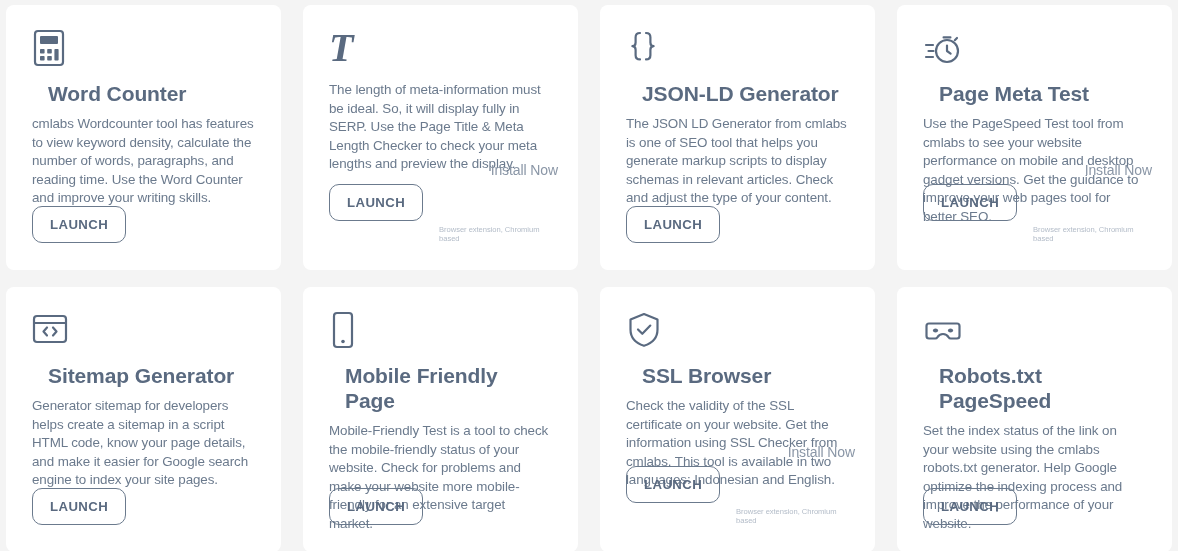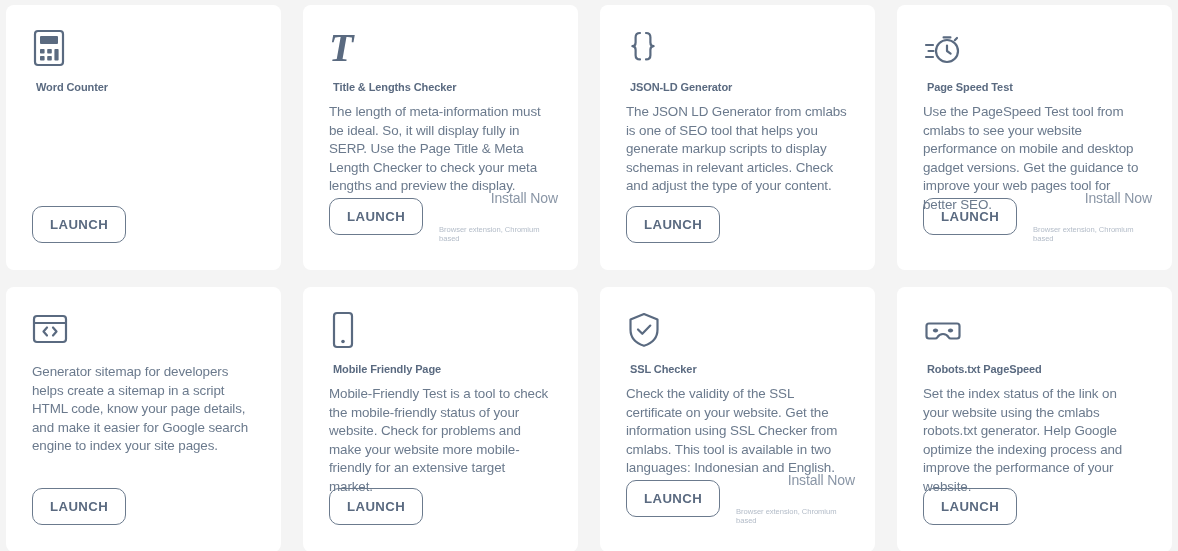--- a/index.html
+++ b/index.html
@@ -31,25 +31,25 @@
     overflow: hidden;
   }
   .card-icon {
     height: 42px;
     display: flex;
     align-items: flex-start;
     margin-bottom: 10px;
   }
   .card-icon svg { display: block; }
   .card-title {
-    font-size: 11px;
+    font-size: 21px;
     font-weight: bold;
     color: #5a6a80;
     letter-spacing: -0.1px;
-    margin: 0 0 9px 4px;
+    margin: 0 0 9px 16px;
     line-height: 1.2;
   }
   .card-desc {
     font-size: 13.4px;
     line-height: 18.5px;
     color: #6b7a8d;
     margin: 0;
     letter-spacing: -0.1px;
   }
   .card-actions {
@@ -86,20 +86,21 @@
     font-size: 14px;
     color: #8a96a6;
     line-height: 1.25;
     letter-spacing: -0.1px;
   }
   .install-sub {
     font-size: 7.6px;
     color: #b3bcc8;
     letter-spacing: -0.05px;
     line-height: 1.2;
+    margin-top: 28px;
   }
   .icon-stroke {
     fill: none;
     stroke: #5a6a80;
     stroke-width: 2.2;
     stroke-linecap: round;
     stroke-linejoin: round;
   }
   .icon-fill { fill: #5a6a80; }
   .serif-t {
@@ -122,30 +123,30 @@
         <rect class="icon-stroke" x="3" y="2" width="28" height="34" rx="3"></rect>
         <rect class="icon-fill" x="8" y="7" width="18" height="8" rx="1"></rect>
         <rect class="icon-fill" x="8" y="20" width="4.6" height="4.6" rx="0.8"></rect>
         <rect class="icon-fill" x="15.2" y="20" width="4.6" height="4.6" rx="0.8"></rect>
         <rect class="icon-fill" x="8" y="27" width="4.6" height="4.6" rx="0.8"></rect>
         <rect class="icon-fill" x="15.2" y="27" width="4.6" height="4.6" rx="0.8"></rect>
         <rect class="icon-fill" x="22.4" y="20" width="4.2" height="11.6" rx="0.8"></rect>
       </svg>
     </div>
     <h3 class="card-title">Word Counter</h3>
+    <p class="card-desc">cmlabs Wordcounter tool has features to view keyword density, calculate the number of words, paragraphs, and reading time. Use the Word Counter and improve your writing skills.</p>
     <div class="card-actions">
       <button class="launch-btn">LAUNCH</button>
     </div>
   </div>
 
   <div class="tool-card">
     <div class="card-icon">
       <span class="serif-t">T</span>
     </div>
-    <h3 class="card-title">Title &amp; Lengths Checker</h3>
     <p class="card-desc">The length of meta-information must be ideal. So, it will display fully in SERP. Use the Page Title &amp; Meta Length Checker to check your meta lengths and preview the display.</p>
     <div class="card-actions">
       <button class="launch-btn">LAUNCH</button>
       <div class="install-block">
         <span class="install-title">Install Now</span>
         <span class="install-sub">Browser extension, Chromium based</span>
       </div>
     </div>
   </div>
 
@@ -168,40 +169,41 @@
       <svg width="40" height="40" viewBox="0 0 40 40">
         <circle class="icon-stroke" cx="24" cy="22" r="11"></circle>
         <path class="icon-stroke" d="M24 16.5V22l3.6 2.6"></path>
         <path class="icon-stroke" d="M20.6 8.4h6.8"></path>
         <path class="icon-stroke" d="M31.8 11.2l2.2-2.2"></path>
         <path class="icon-stroke" d="M3 16h7"></path>
         <path class="icon-stroke" d="M5.5 22h5"></path>
         <path class="icon-stroke" d="M3 28h7"></path>
       </svg>
     </div>
-    <h3 class="card-title">Page Speed Test</h3>
+    <h3 class="card-title">Page Meta Test</h3>
     <p class="card-desc">Use the PageSpeed Test tool from cmlabs to see your website performance on mobile and desktop gadget versions. Get the guidance to improve your web pages tool for better SEO.</p>
     <div class="card-actions">
       <button class="launch-btn">LAUNCH</button>
       <div class="install-block">
         <span class="install-title">Install Now</span>
         <span class="install-sub">Browser extension, Chromium based</span>
       </div>
     </div>
   </div>
 
   <div class="tool-card">
     <div class="card-icon">
       <svg width="36" height="40" viewBox="0 0 36 40">
         <rect class="icon-stroke" x="2" y="5" width="32" height="26" rx="3"></rect>
         <path class="icon-stroke" d="M2 12h32"></path>
         <path class="icon-stroke" d="M15 16.5l-3.5 4 3.5 4"></path>
         <path class="icon-stroke" d="M21 16.5l3.5 4-3.5 4"></path>
       </svg>
     </div>
+    <h3 class="card-title">Sitemap Generator</h3>
     <p class="card-desc">Generator sitemap for developers helps create a sitemap in a script HTML code, know your page details, and make it easier for Google search engine to index your site pages.</p>
     <div class="card-actions">
       <button class="launch-btn">LAUNCH</button>
     </div>
   </div>
 
   <div class="tool-card">
     <div class="card-icon">
       <svg width="28" height="42" viewBox="0 0 28 42">
         <rect class="icon-stroke" x="5" y="2" width="18" height="34" rx="3"></rect>
@@ -215,21 +217,21 @@
     </div>
   </div>
 
   <div class="tool-card">
     <div class="card-icon">
       <svg width="36" height="40" viewBox="0 0 36 40">
         <path class="icon-stroke" d="M18 3L4.5 8.5v10c0 8.2 5.6 13.8 13.5 16.3 7.9-2.5 13.5-8.1 13.5-16.3v-10L18 3z"></path>
         <path class="icon-stroke" d="M12 18.5l4.3 4.3 8-8.2"></path>
       </svg>
     </div>
-    <h3 class="card-title">SSL Checker</h3>
+    <h3 class="card-title">SSL Browser</h3>
     <p class="card-desc">Check the validity of the SSL certificate on your website. Get the information using SSL Checker from cmlabs. This tool is available in two languages: Indonesian and English.</p>
     <div class="card-actions">
       <button class="launch-btn">LAUNCH</button>
       <div class="install-block">
         <span class="install-title">Install Now</span>
         <span class="install-sub">Browser extension, Chromium based</span>
       </div>
     </div>
   </div>
 

